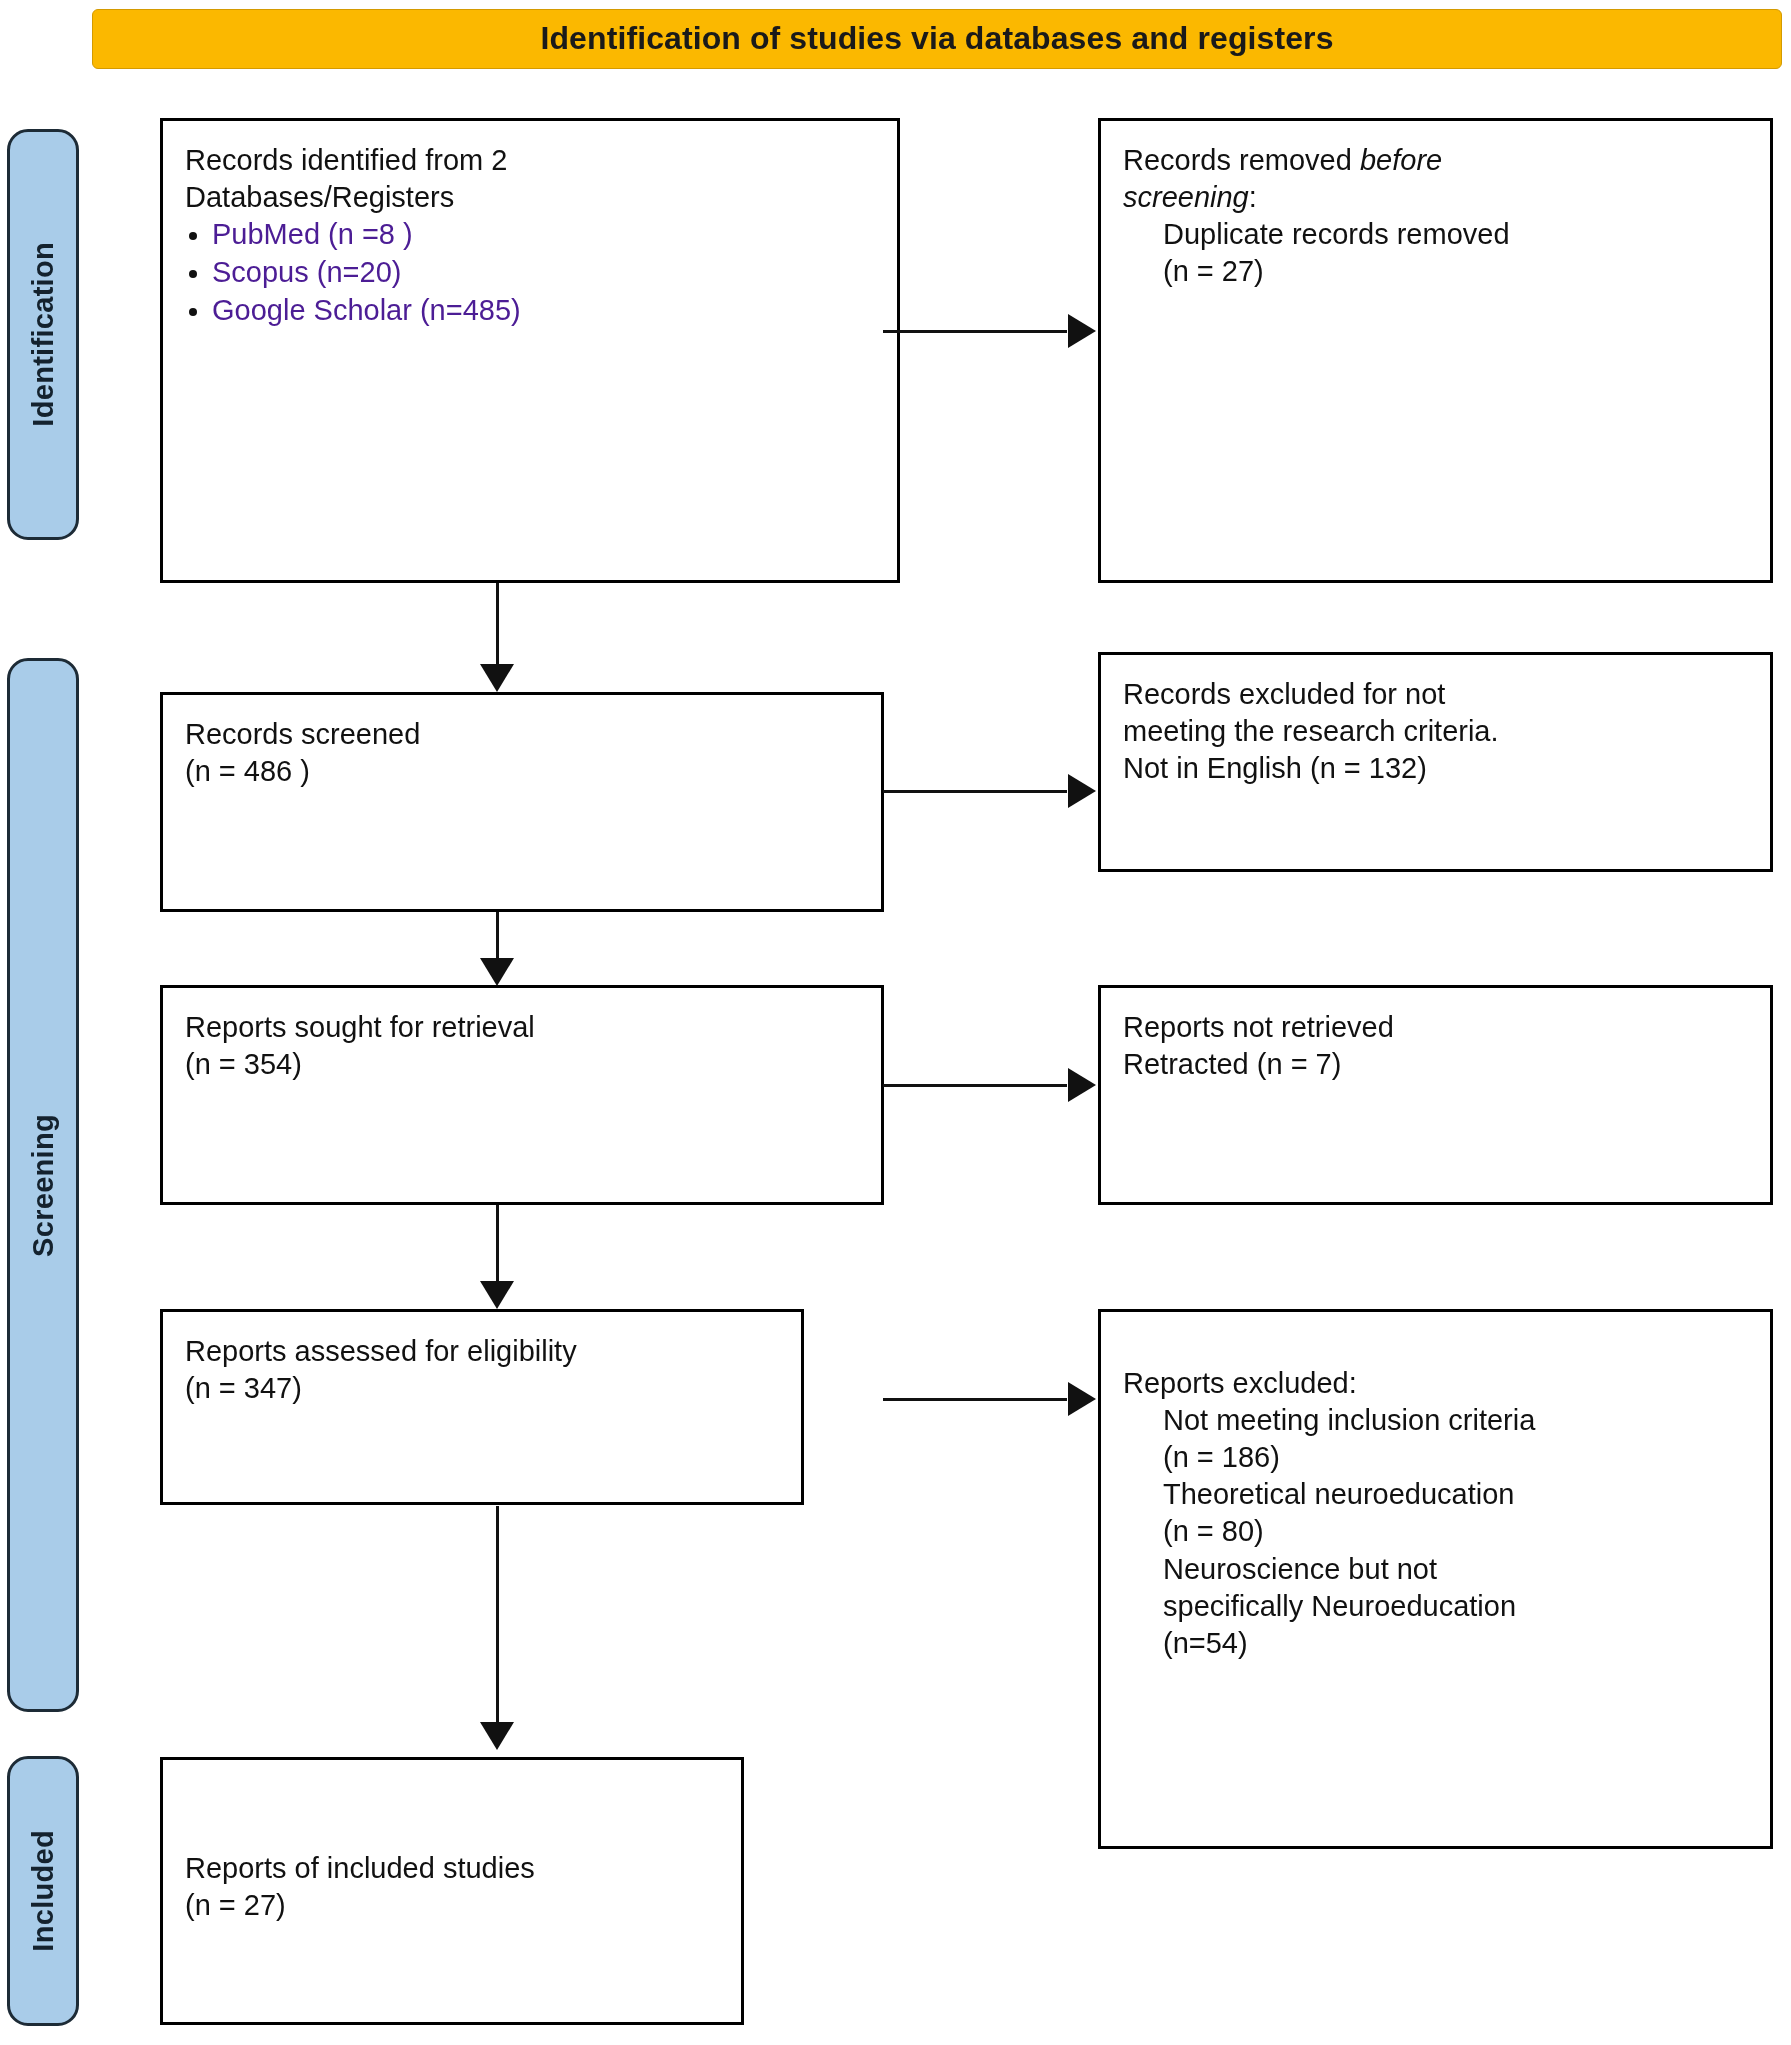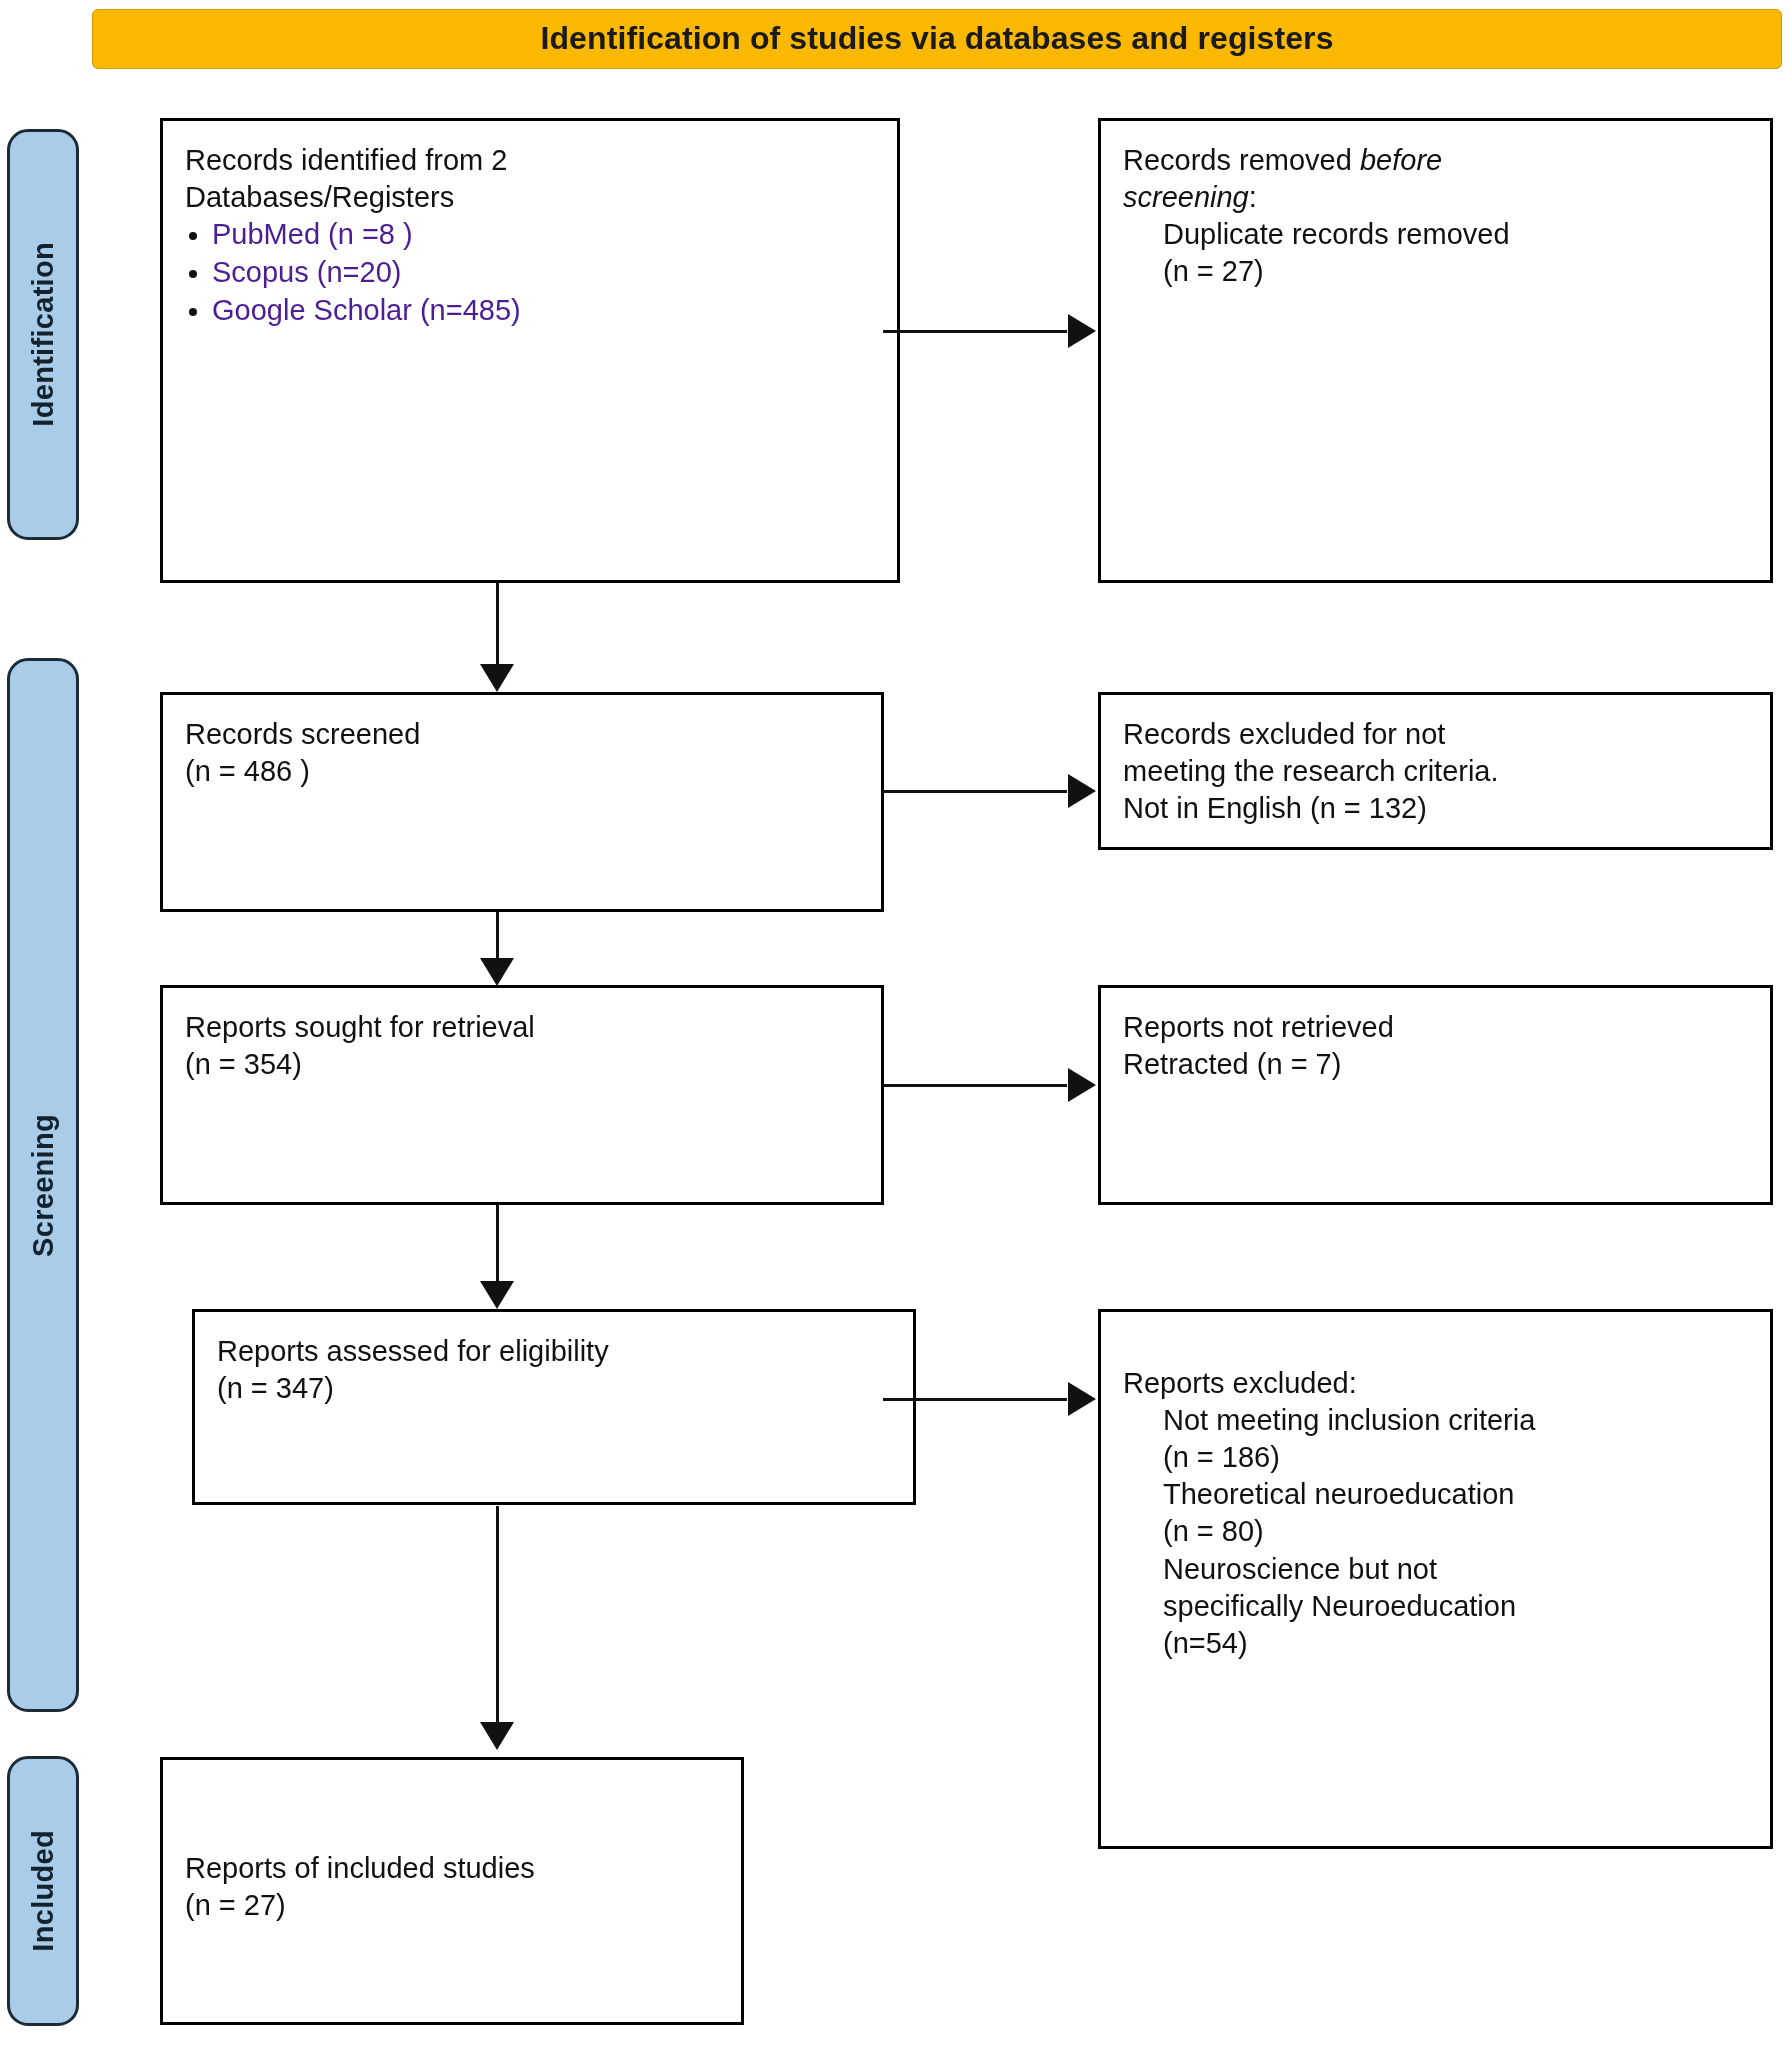--- a/index.html
+++ b/index.html
@@ -172,21 +172,21 @@
   <div class="arrow-right" style="left:1068px; top:314px;"></div>
 
   <div class="v-line" style="left:496px; top:583px; height:86px;"></div>
   <div class="arrow-down" style="left:480px; top:664px;"></div>
 
   <div class="flow-box" style="left:160px; top:692px; width:724px; height:220px;">
     <div class="box-text">Records screened</div>
     <div class="box-text">(n = 486 )</div>
   </div>
 
-  <div class="flow-box" style="left:1098px; top:692px; width:675px; height:158px;">
+  <div class="flow-box" style="left:1098px; top:652px; width:675px; height:220px;">
     <div class="box-text">Records excluded for not</div>
     <div class="box-text">meeting the research criteria.</div>
     <div class="box-text">Not in English (n = 132)</div>
   </div>
 
   <div class="h-line" style="left:883px; top:790px; width:184px;"></div>
   <div class="arrow-right" style="left:1068px; top:774px;"></div>
 
   <div class="v-line" style="left:496px; top:912px; height:66px;"></div>
   <div class="arrow-down" style="left:480px; top:958px;"></div>
@@ -200,21 +200,21 @@
     <div class="box-text">Reports not retrieved</div>
     <div class="box-text">Retracted (n = 7)</div>
   </div>
 
   <div class="h-line" style="left:883px; top:1084px; width:184px;"></div>
   <div class="arrow-right" style="left:1068px; top:1068px;"></div>
 
   <div class="v-line" style="left:496px; top:1205px; height:95px;"></div>
   <div class="arrow-down" style="left:480px; top:1281px;"></div>
 
-  <div class="flow-box" style="left:160px; top:1309px; width:724px; height:196px;margin-left:32px;">
+  <div class="flow-box" style="left:160px; top:1309px; width:644px; height:196px;">
     <div class="box-text">Reports assessed for eligibility</div>
     <div class="box-text">(n = 347)</div>
   </div>
 
   <div class="flow-box" style="left:1098px; top:1309px; width:675px; height:540px;">
     <div class="box-text" style="padding-top:32px;">Reports excluded:</div>
     <div class="box-text indent">Not meeting inclusion criteria</div>
     <div class="box-text indent">(n = 186)</div>
     <div class="box-text indent">Theoretical neuroeducation</div>
     <div class="box-text indent">(n = 80)</div>

